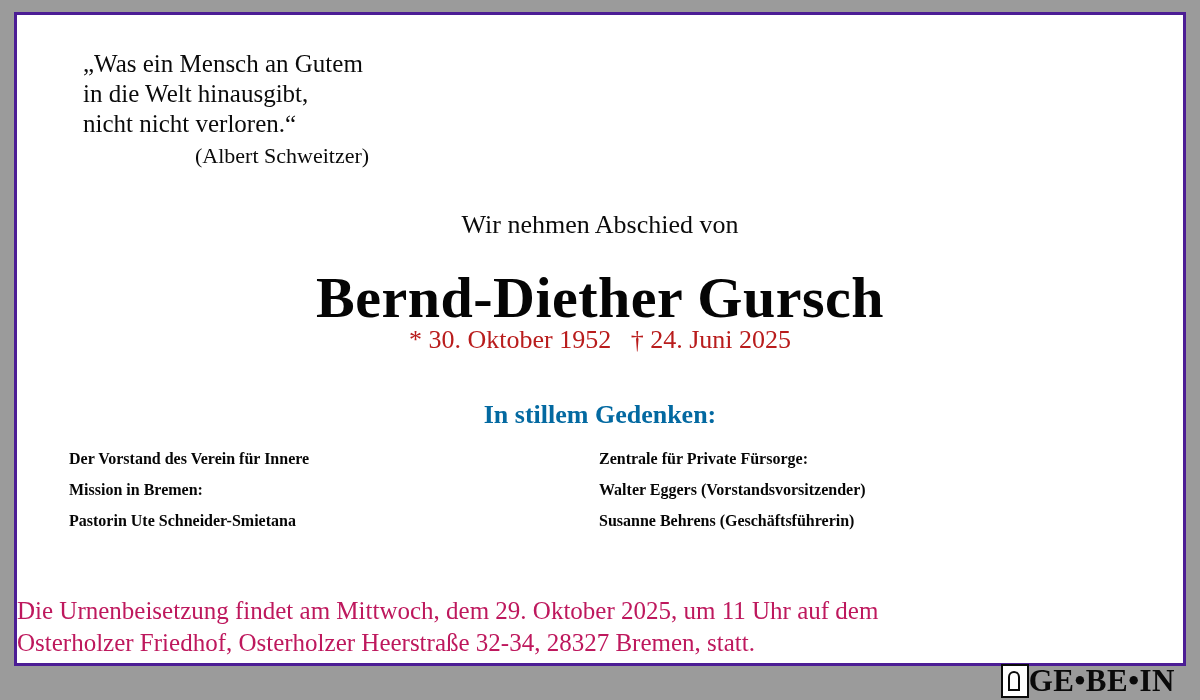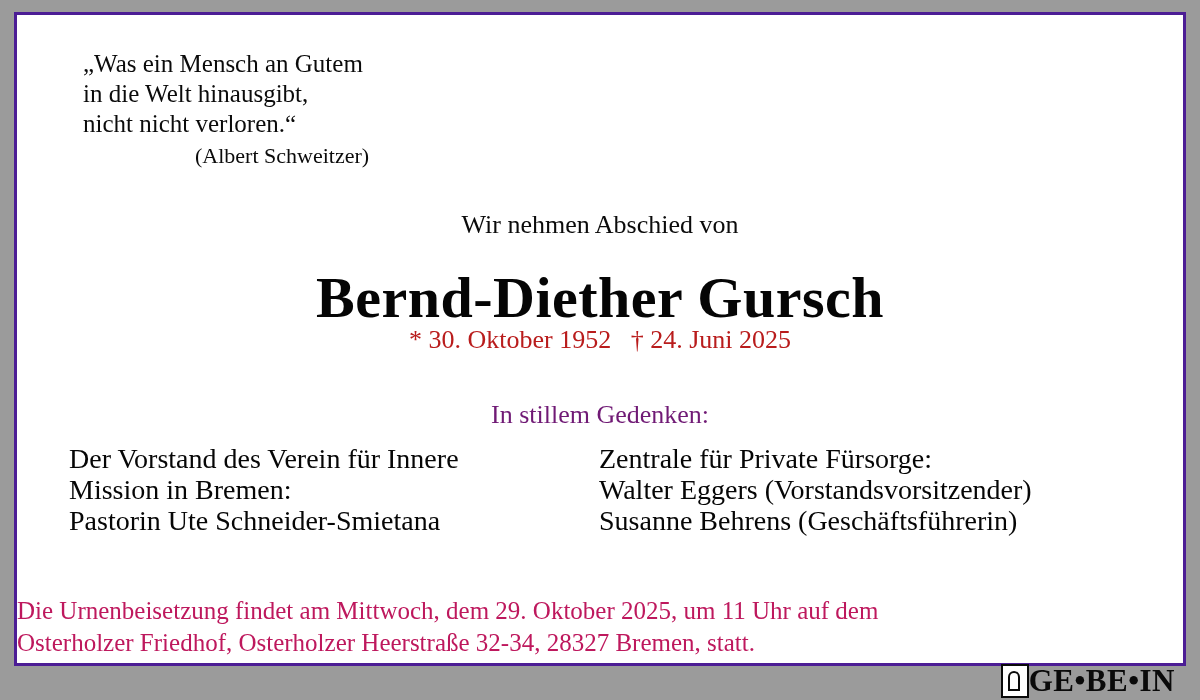--- a/index.html
+++ b/index.html
@@ -79,34 +79,35 @@
     color: #b91c1c;
     white-space: pre;
   }
   .remembrance {
     position: absolute;
     top: 385px;
     left: 0;
     width: 100%;
     text-align: center;
     font-size: 26px;
-    color: #701a75;
+    color: #0369a1;
+    font-weight: bold;
   }
   
   .mourners {
     position: absolute;
     top: 428px;
     left: 52px;
     width: 1060px;
     display: flex;
     justify-content: flex-start;
   }
   .mourner-col {
-    font-size: 28px;
-    font-weight: normal;
+    font-size: 16px;
+    font-weight: bold;
     line-height: 31px;
     color: #060606;
   }
   .mourner-col.left {
     width: 530px;
   }
   .mourner-col.right {
     width: 530px;
   }
   .mourner-line {

